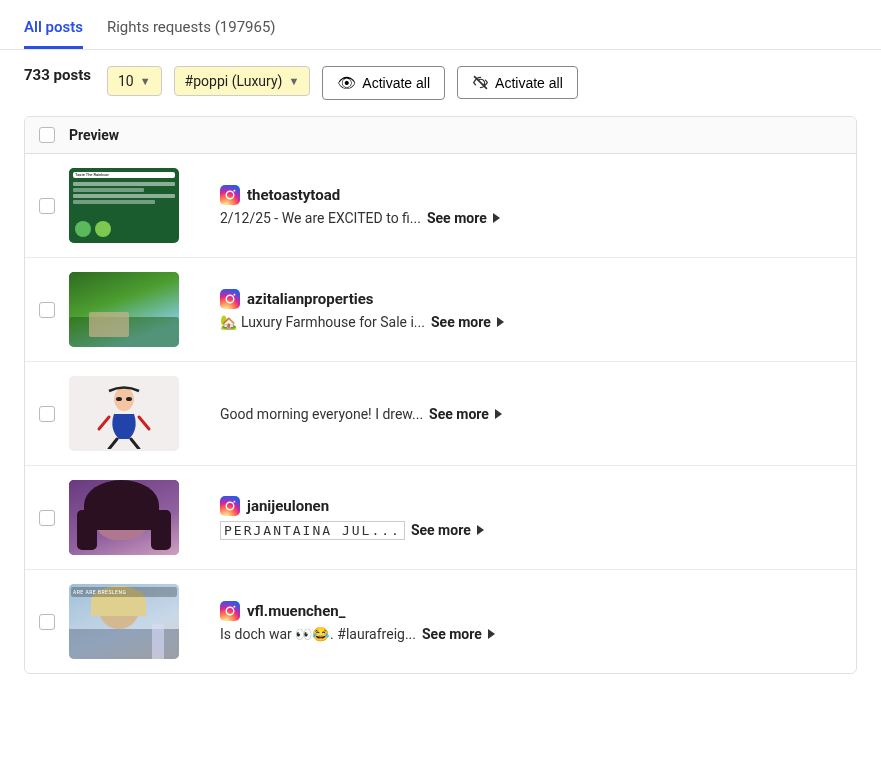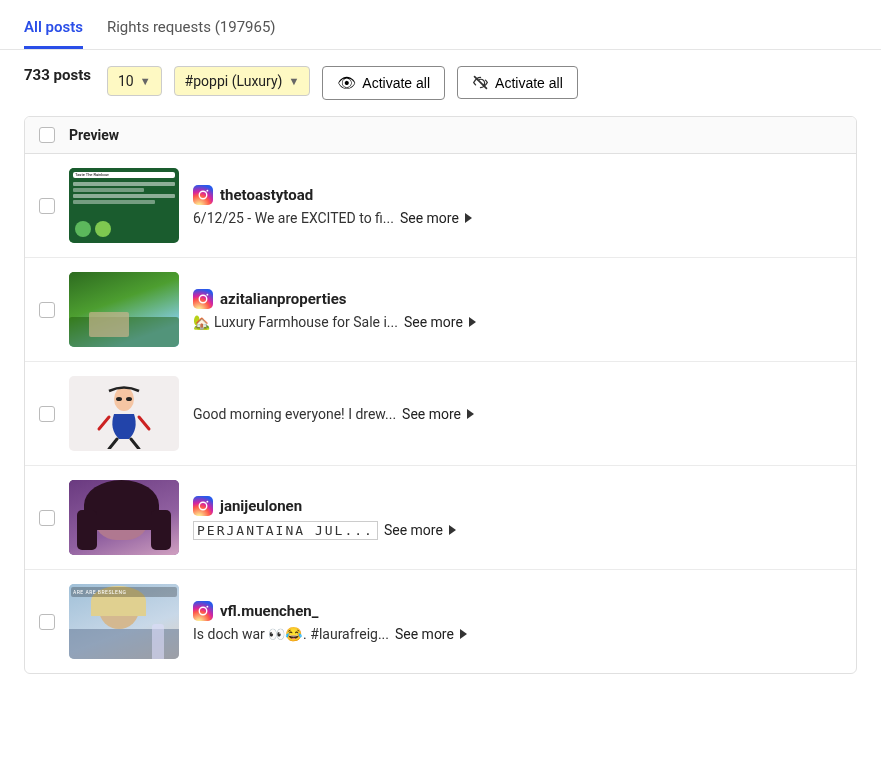--- a/index.html
+++ b/index.html
@@ -125,20 +125,21 @@
       display: flex;
       align-items: center;
       justify-content: center;
     }
     .thumb-1 { background: linear-gradient(135deg, #2d7a3a 0%, #5cb85c 40%, #fff 60%, #fff 100%); }
     .thumb-2 { background: linear-gradient(160deg, #4a7c3f 0%, #7ab648 40%, #87ceeb 80%); }
     .thumb-3 { background: #f5f0f0; display: flex; align-items: center; justify-content: center; }
     .post-info {
       flex: 1;
       min-width: 0;
+      margin-left: 27px;
     }
     .post-account {
       display: flex;
       align-items: center;
       gap: 7px;
       margin-bottom: 5px;
     }
     .insta-icon {
       display: inline-flex;
       align-items: center;
@@ -156,21 +157,21 @@
     }
     .post-text {
       color: #333;
       font-size: 14px;
       display: flex;
       align-items: center;
       gap: 6px;
     }
     .see-more {
       color: #222;
-      font-weight: 400;
+      font-weight: 700;
       cursor: pointer;
       white-space: nowrap;
       display: inline-flex;
       align-items: center;
       gap: 3px;
     }
   </style>
 </head>
 <body>
 
@@ -240,21 +241,21 @@
               </radialGradient>
             </defs>
             <rect width="32" height="32" rx="8" fill="url(#ig1)"></rect>
             <circle cx="16" cy="16" r="6" stroke="white" stroke-width="2.2" fill="none"></circle>
             <circle cx="23" cy="9" r="1.5" fill="white"></circle>
           </svg>
         </span>
         <span class="account-name">thetoastytoad</span>
       </div>
       <div class="post-text">
-        <span>6/12/25 - We are EXCITED to fi...</span>
+        <span>2/12/25 - We are EXCITED to fi...</span>
         <span class="see-more">
           <span>See more</span>
           <span style="display:inline-block;width:0;height:0;border-top:5px solid transparent;border-bottom:5px solid transparent;border-left:7px solid #333;margin-left:3px;"></span>
         </span>
       </div>
     </div>
   </div>
 
   <div class="post-row">
     <input type="checkbox" class="checkbox" style="">

